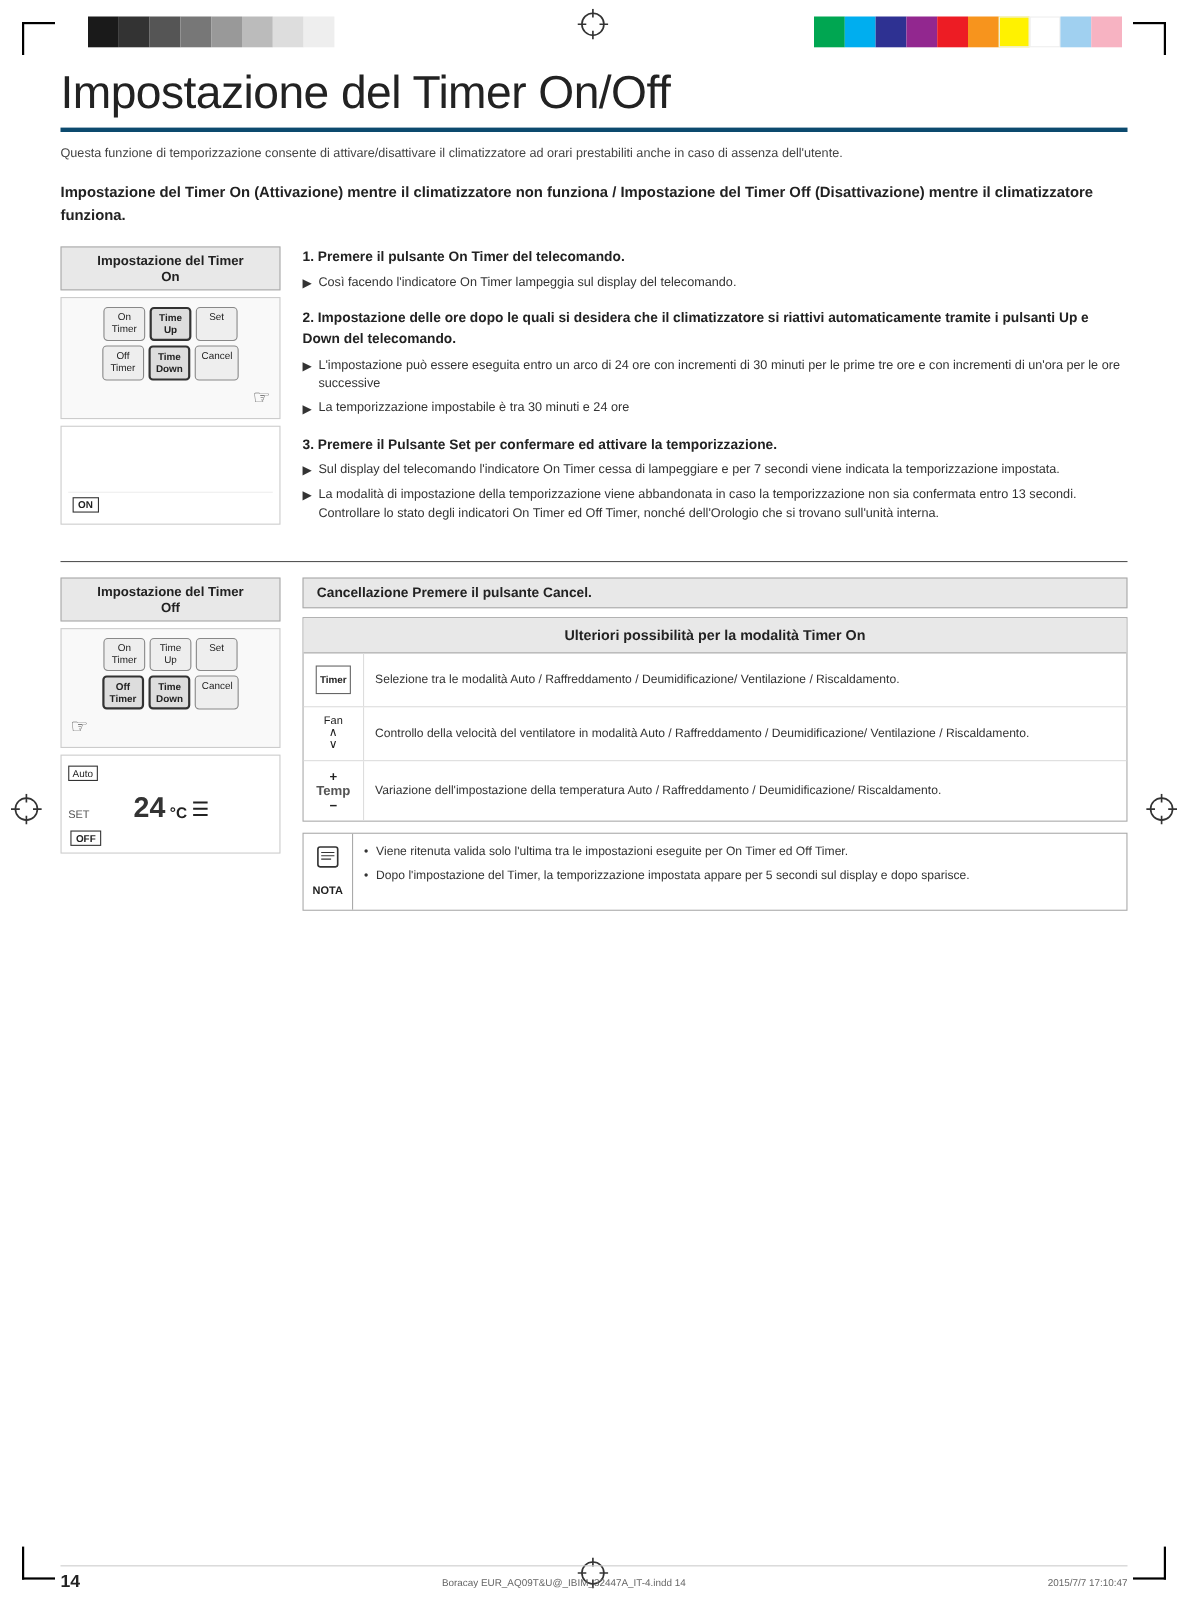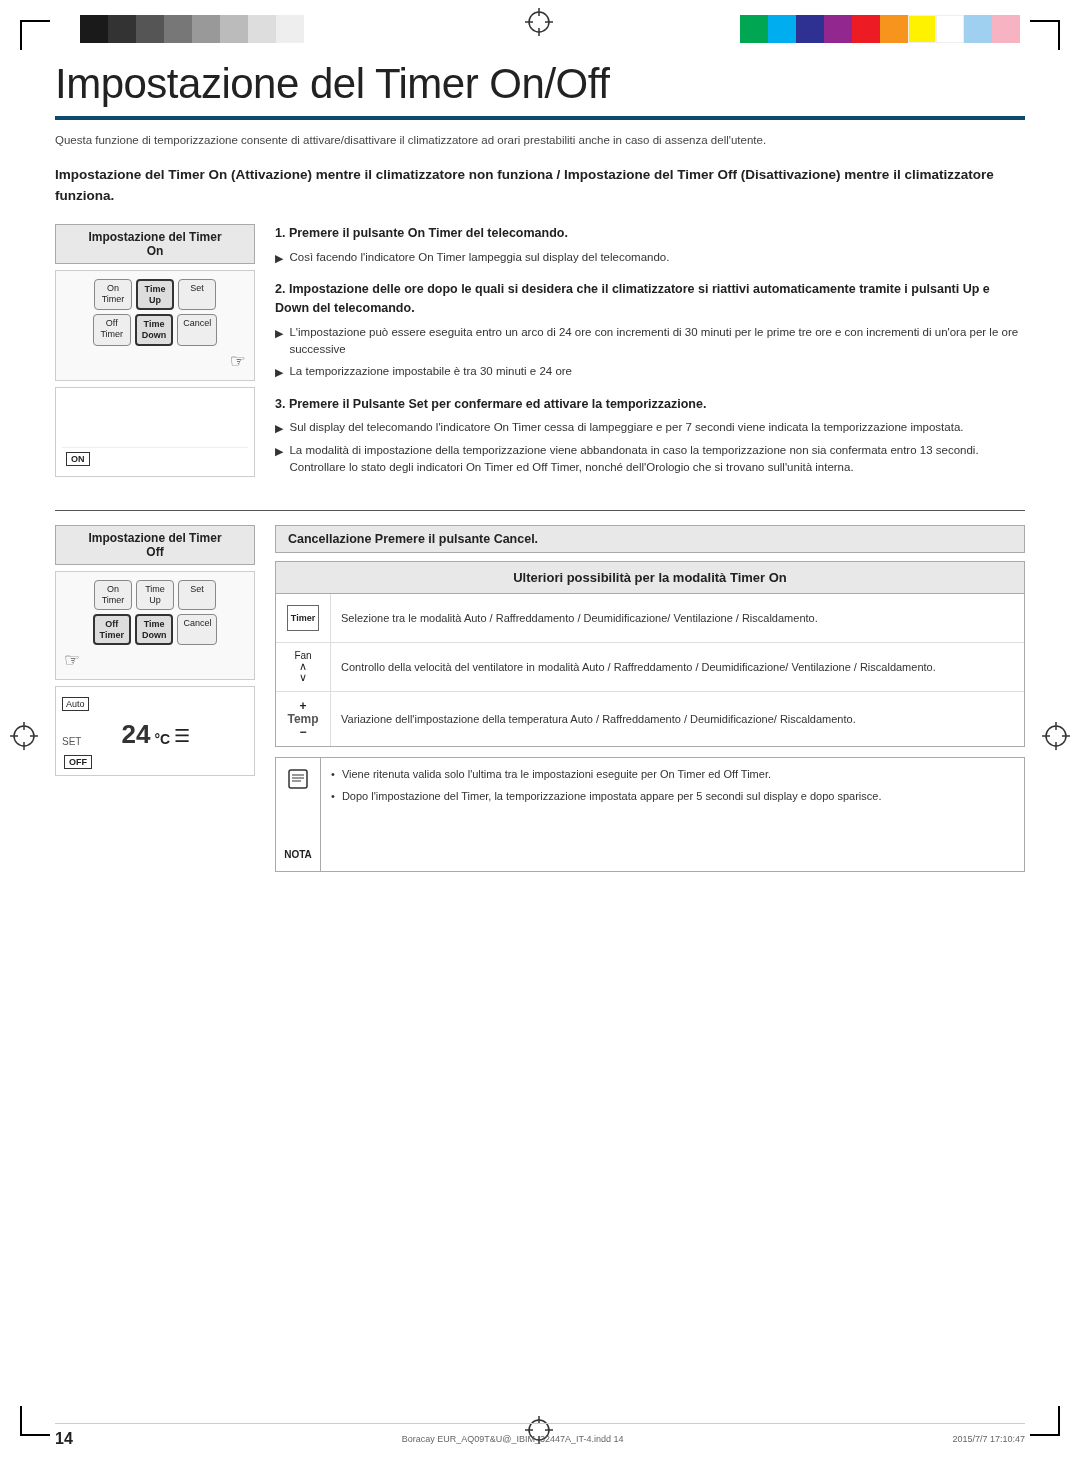--- a/index.html
+++ b/index.html
@@ -262,21 +262,20 @@
       font-weight: bold;
       padding: 8px 6px;
       border-right: 1px solid #aaa;
       writing-mode: horizontal-tb;
       display: flex;
       flex-direction: column;
       align-items: center;
       justify-content: flex-start;
       padding-top: 10px;
       min-width: 45px;
-      gap: 44px;
     }
 
     .nota-icon {
       font-size: 18px;
       margin-bottom: 4px;
     }
 
     .nota-content {
       padding: 8px 10px;
       color: #333;

